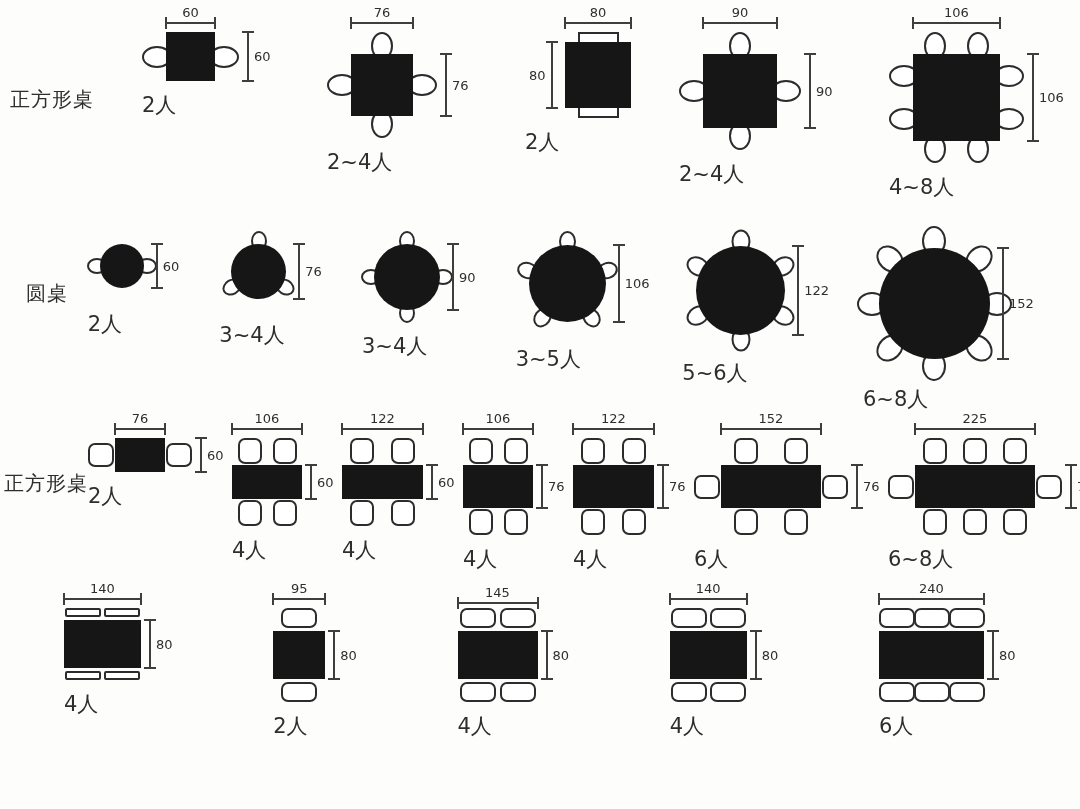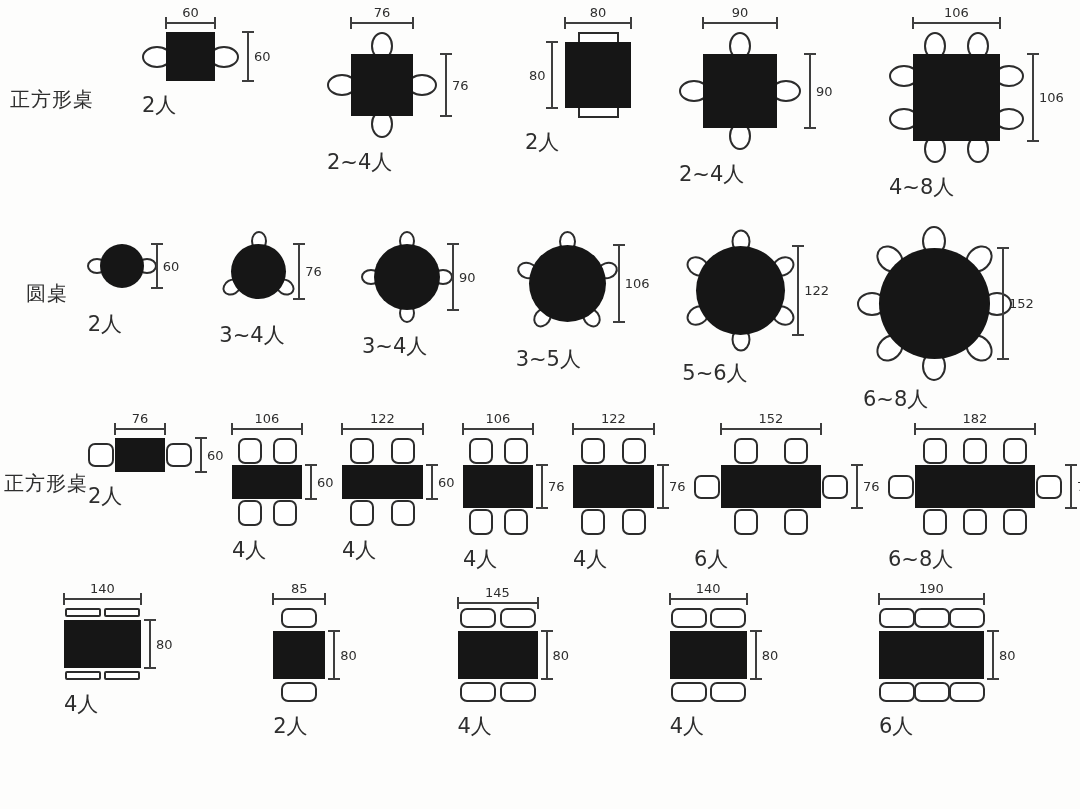--- a/index.html
+++ b/index.html
@@ -347,21 +347,21 @@
           <div class="vdim" style="left: 162px; top: 53px; height: 43px;">
             <div class="vline"></div>
             <div class="dnum">76</div>
           </div>
         </div>
         <div class="capacity">6人</div>
       </div>
       <div class="figure">
         <div class="fig-body" style="width: 214px; height: 123px;">
           <div class="hdim" style="left: 27px; top: 0px; width: 120px;">
-            <div class="dnum">182</div>
+            <div class="dnum">225</div>
             <div class="hline"></div>
           </div>
           <div class="tbl" style="left: 27px; top: 53px; width: 120px; height: 43px;"></div>
           <div class="chair rounded" style="width: 24px; height: 26px; left: 35px; top: 26px;"></div>
           <div class="chair rounded" style="width: 24px; height: 26px; left: 75px; top: 26px;"></div>
           <div class="chair rounded" style="width: 24px; height: 26px; left: 115px; top: 26px;"></div>
           <div class="chair rounded" style="width: 24px; height: 26px; left: 35px; top: 97px;"></div>
           <div class="chair rounded" style="width: 24px; height: 26px; left: 75px; top: 97px;"></div>
           <div class="chair rounded" style="width: 24px; height: 26px; left: 115px; top: 97px;"></div>
           <div class="chair rounded" style="width: 26px; height: 24px; left: 0px; top: 62.5px;"></div>
@@ -389,21 +389,21 @@
           <div class="vdim" style="left: 85px; top: 38px; height: 48px;">
             <div class="vline"></div>
             <div class="dnum">80</div>
           </div>
         </div>
         <div class="capacity">4人</div>
       </div>
       <div class="figure">
         <div class="fig-body" style="width: 92px; height: 120px;">
           <div class="hdim" style="left: 0px; top: 0px; width: 52px;">
-            <div class="dnum">85</div>
+            <div class="dnum">95</div>
             <div class="hline"></div>
           </div>
           <div class="tbl" style="left: 0px; top: 49px; width: 52px; height: 48px;"></div>
           <div class="chair wide" style="width: 36px; height: 20px; left: 8px; top: 26px;"></div>
           <div class="chair wide" style="width: 36px; height: 20px; left: 8px; top: 100px;"></div>
           <div class="vdim" style="left: 60px; top: 49px; height: 48px;">
             <div class="vline"></div>
             <div class="dnum">80</div>
           </div>
         </div>
@@ -441,21 +441,21 @@
           <div class="vdim" style="left: 85px; top: 49px; height: 48px;">
             <div class="vline"></div>
             <div class="dnum">80</div>
           </div>
         </div>
         <div class="capacity">4人</div>
       </div>
       <div class="figure">
         <div class="fig-body" style="width: 145px; height: 120px;">
           <div class="hdim" style="left: 0px; top: 0px; width: 105px;">
-            <div class="dnum">190</div>
+            <div class="dnum">240</div>
             <div class="hline"></div>
           </div>
           <div class="tbl" style="left: 0px; top: 49px; width: 105px; height: 48px;"></div>
           <div class="chair wide" style="width: 36px; height: 20px; left: -0.5px; top: 26px;"></div>
           <div class="chair wide" style="width: 36px; height: 20px; left: 34.5px; top: 26px;"></div>
           <div class="chair wide" style="width: 36px; height: 20px; left: 69.5px; top: 26px;"></div>
           <div class="chair wide" style="width: 36px; height: 20px; left: -0.5px; top: 100px;"></div>
           <div class="chair wide" style="width: 36px; height: 20px; left: 34.5px; top: 100px;"></div>
           <div class="chair wide" style="width: 36px; height: 20px; left: 69.5px; top: 100px;"></div>
           <div class="vdim" style="left: 113px; top: 49px; height: 48px;">

